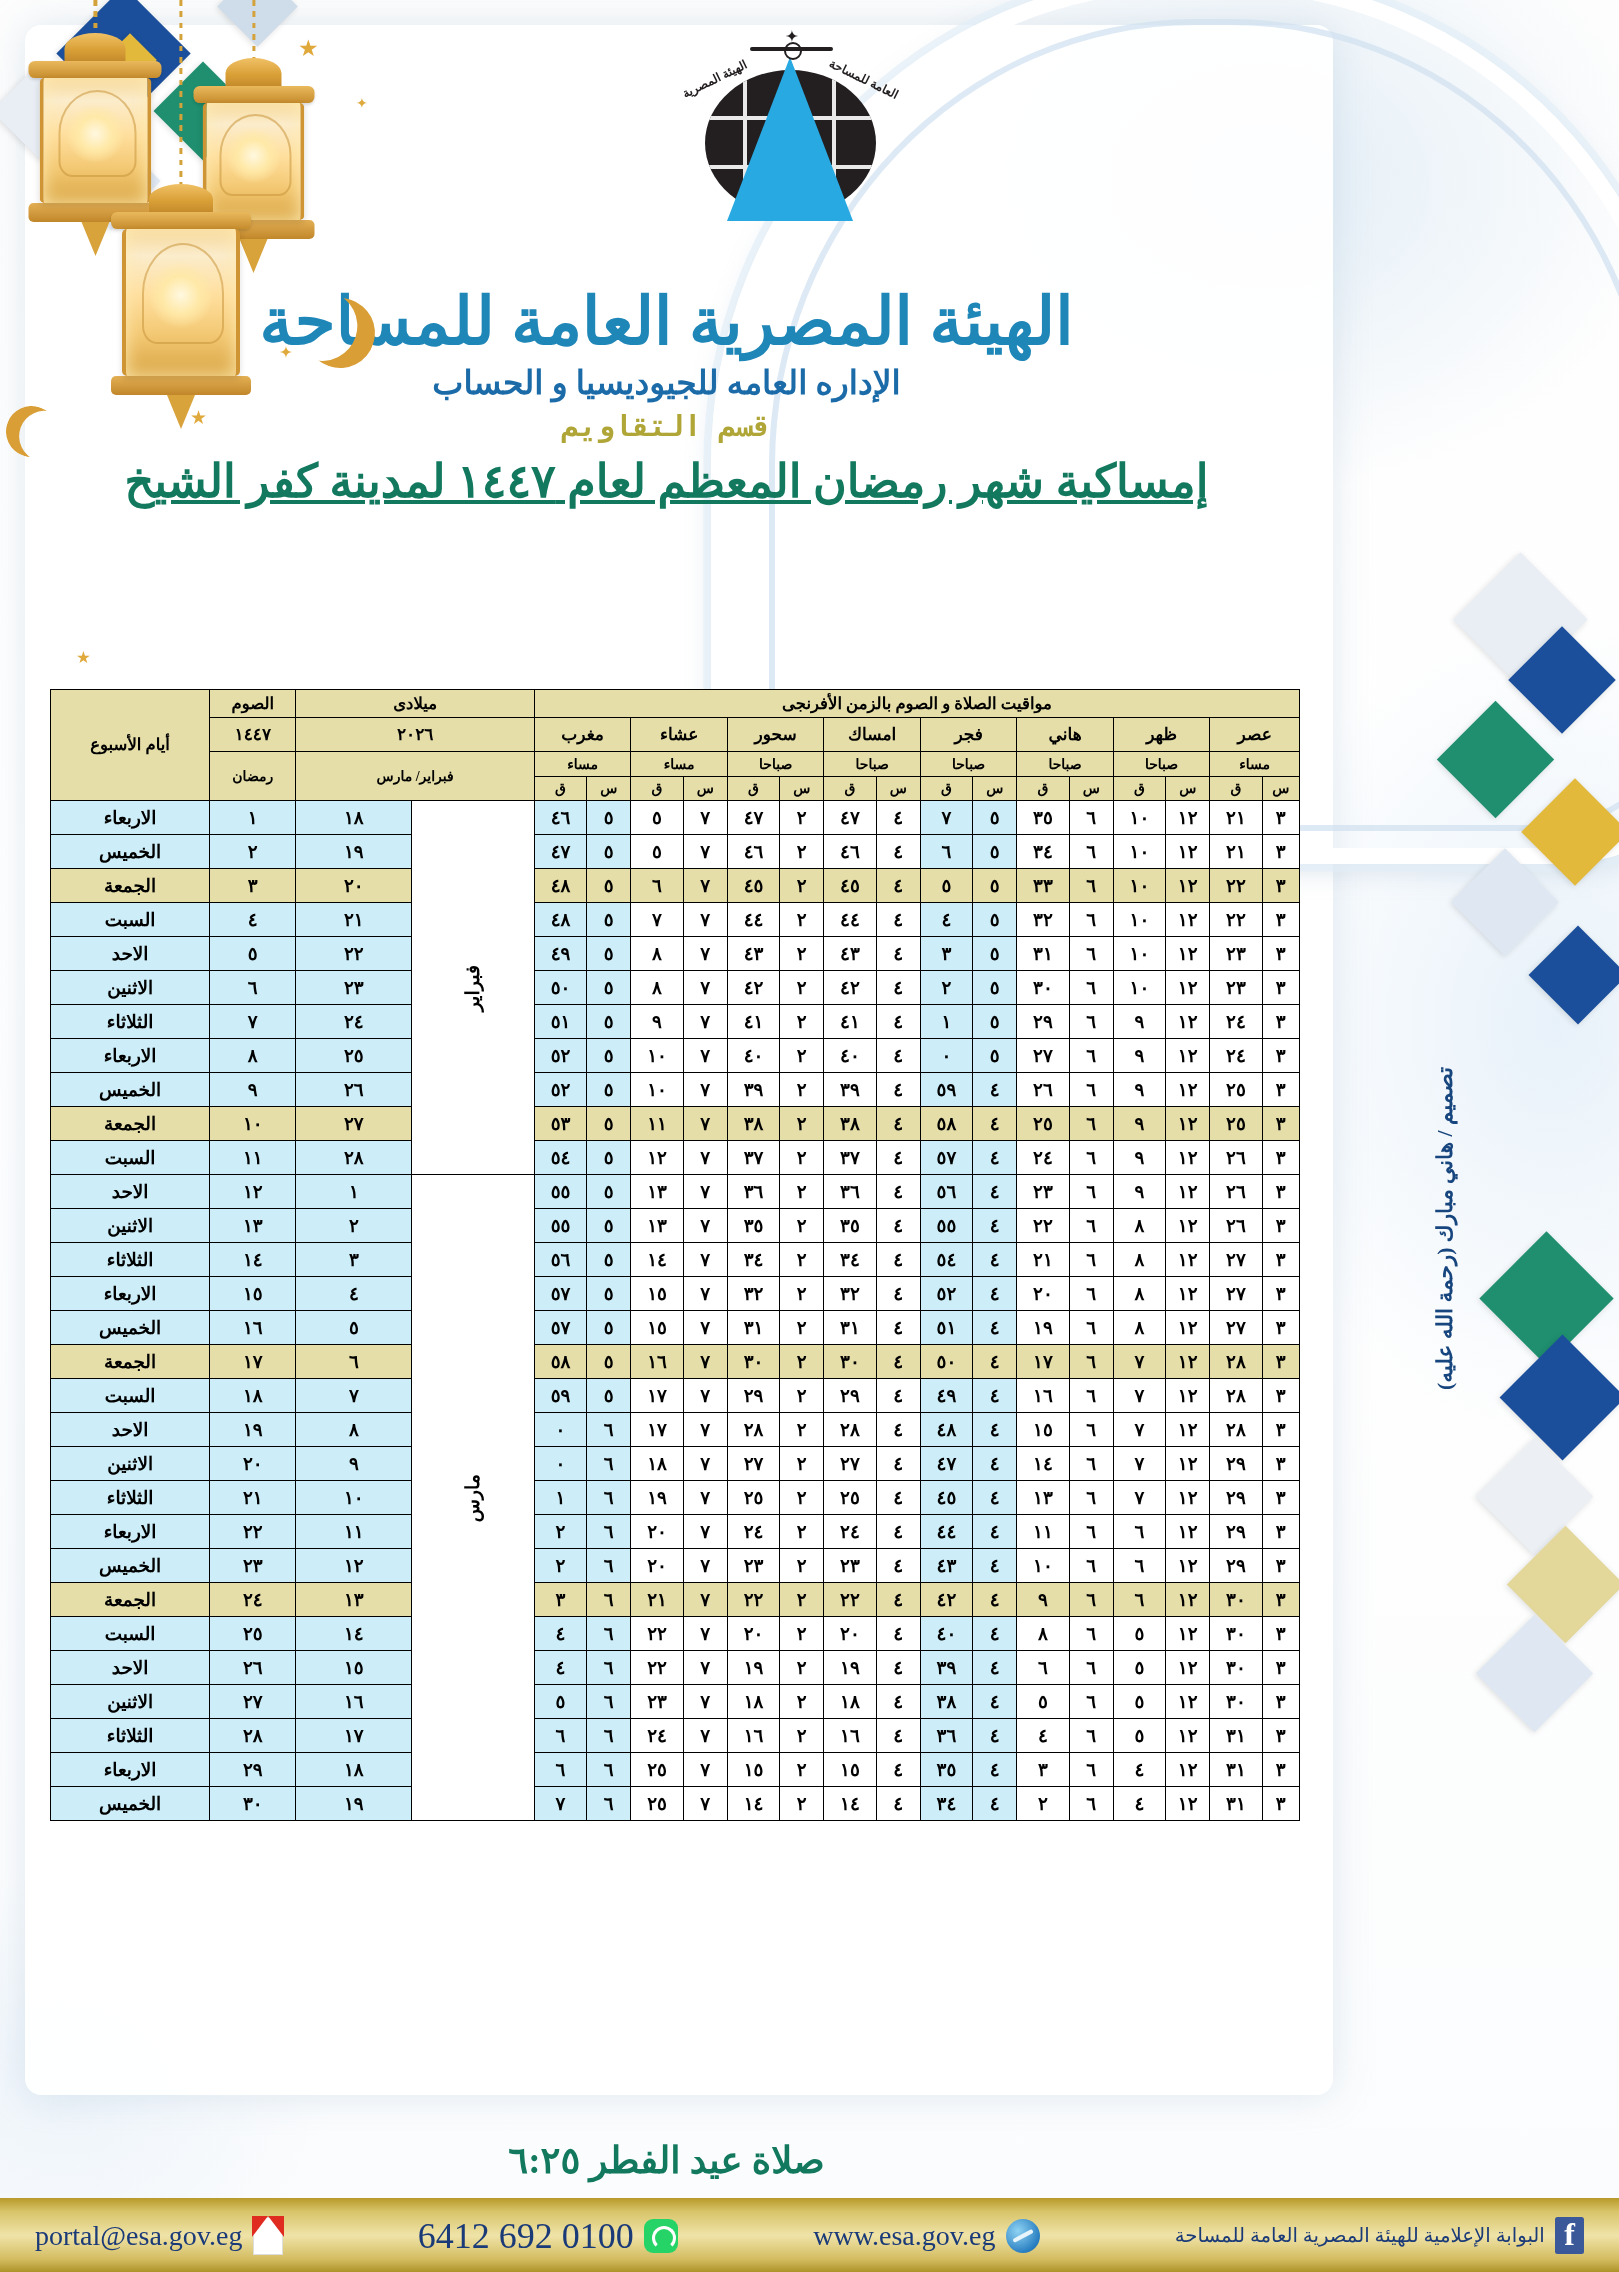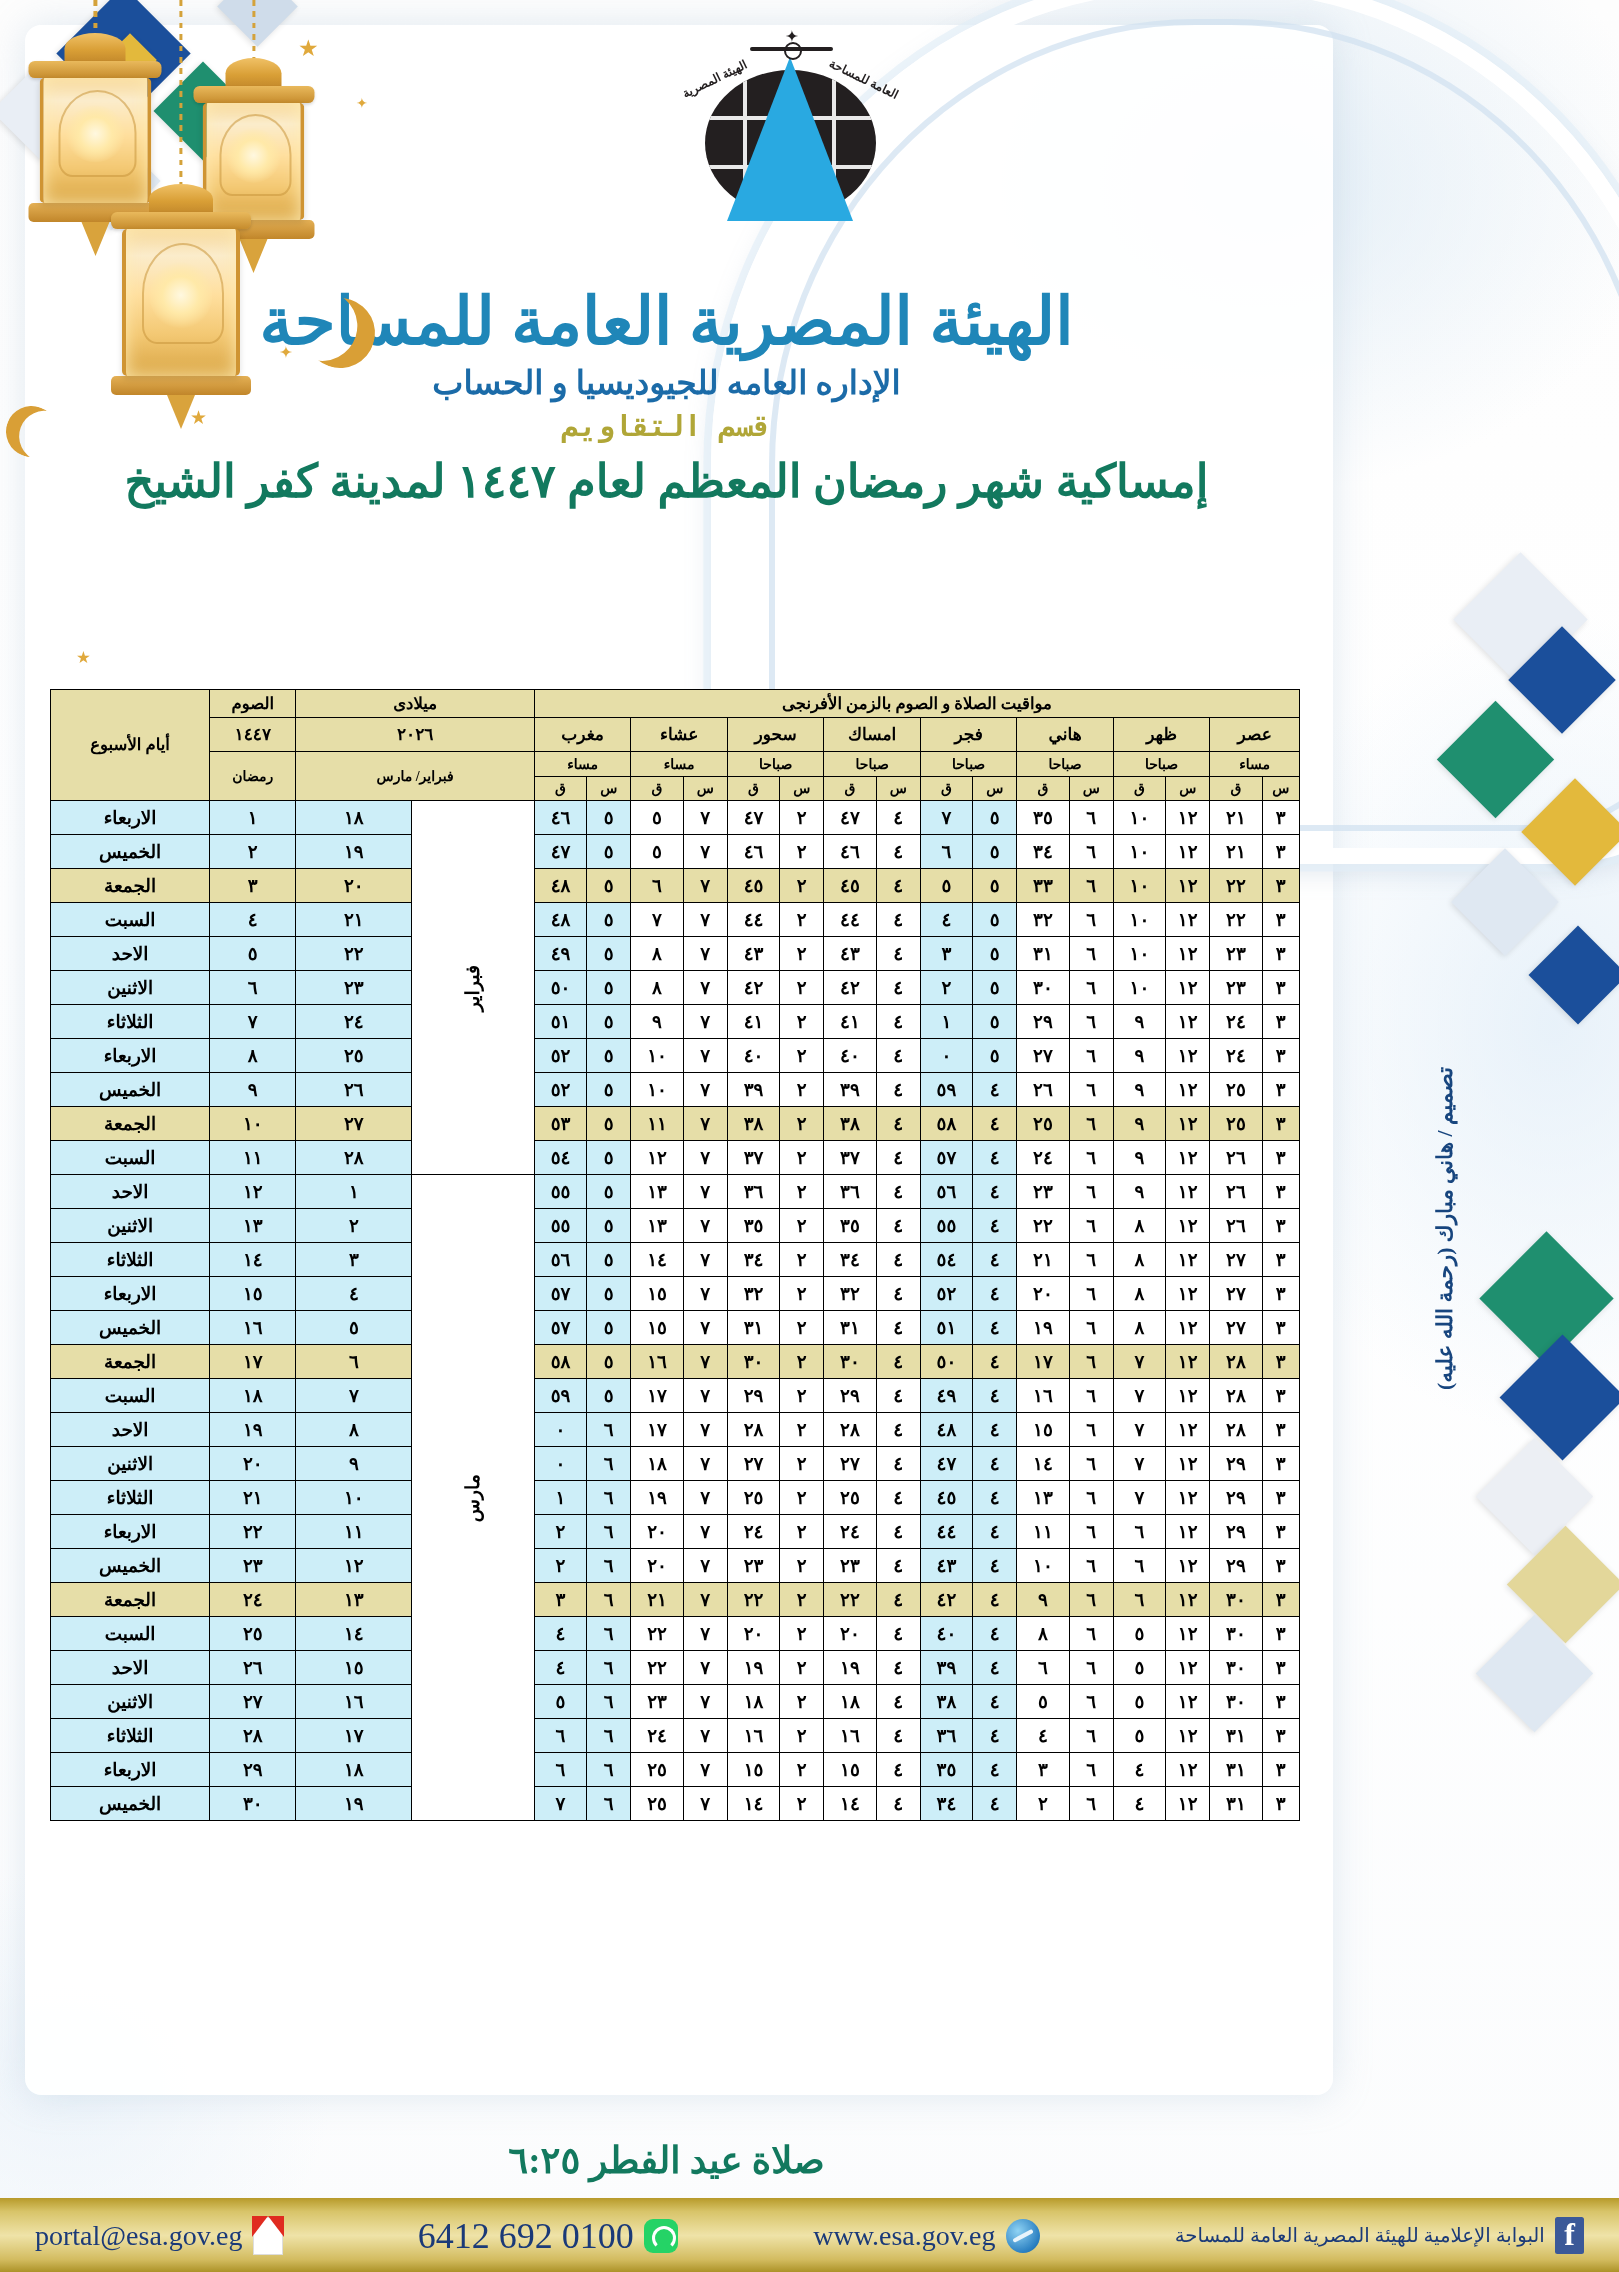--- a/index.html
+++ b/index.html
@@ -71,21 +71,21 @@
   .logo-star{position:absolute;left:118px;top:7.6px;color:#231f20;font-size:16.5px;}
   .logo-txt-ar{position:absolute;font-size:12px;font-weight:bold;color:#231f20;white-space:nowrap;}
 
   .title-main{margin:0;padding-top:289px;font-size:66px;font-weight:bold;color:#1f86b8;
     letter-spacing:-1.3px;line-height:1;font-family:Liberation Serif, serif;}
   .crescent{position:absolute;top:298px;left:305px;width:70px;height:70px;border-radius:50%;
     box-shadow:inset -19px -1.3px 0 0 #d99f36;transform:rotate(18deg);}
   .title-l2{margin:9px 0 0;font-size:37px;font-weight:bold;color:#b0a637;}
   .title-l3{margin:7.6px 0 0;font-size:33px;font-weight:bold;color:#1b6ba8;}
   .title-l4{margin:7.6px 0 0;font-size:29px;font-weight:bold;color:#b0a637;font-family:Liberation Mono, monospace;}
-  .title-green{margin:9px 0 0;font-size:46px;font-weight:bold;color:#12795e;letter-spacing:-0.6px;}
+  .title-green{margin:9px 0 0;font-size:46px;font-weight:bold;color:#12795e;letter-spacing:-0.6px;text-decoration:underline;}
 
   
   .tablebox{position:absolute;top:689px;left:50px;width:1250px;z-index:7;}
   table.imsak{border-collapse:collapse;width:100%;table-layout:fixed;
     font-family:"Liberation Serif","DejaVu Serif",serif;}
   table.imsak td,table.imsak th{border:1.3px solid #000;text-align:center;vertical-align:middle;
     padding:0;font-weight:bold;color:#000;}
   .hdr{background:#e6dea8;}
   .hdr-top{height:28px;font-size:16.5px;}
   .hdr-name{height:34px;font-size:17px;}

